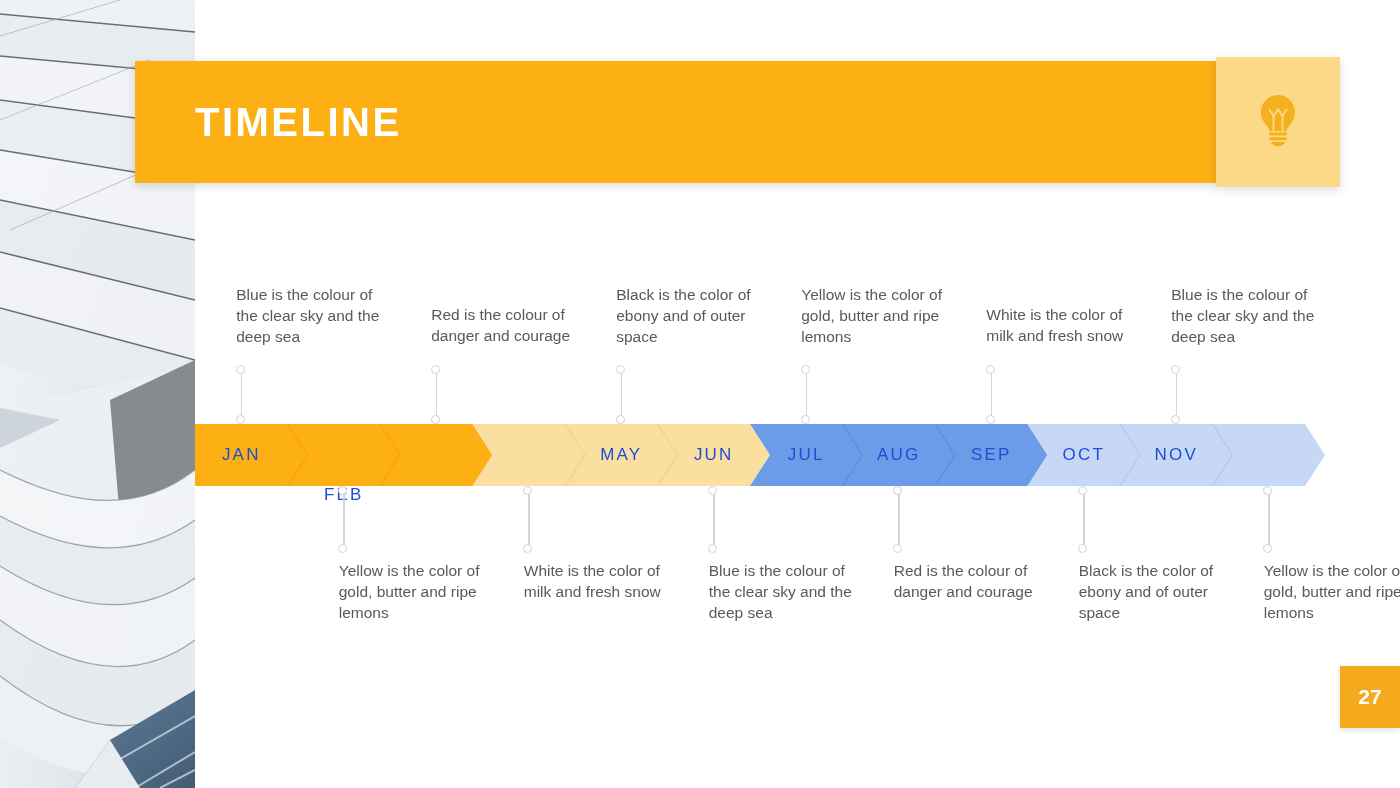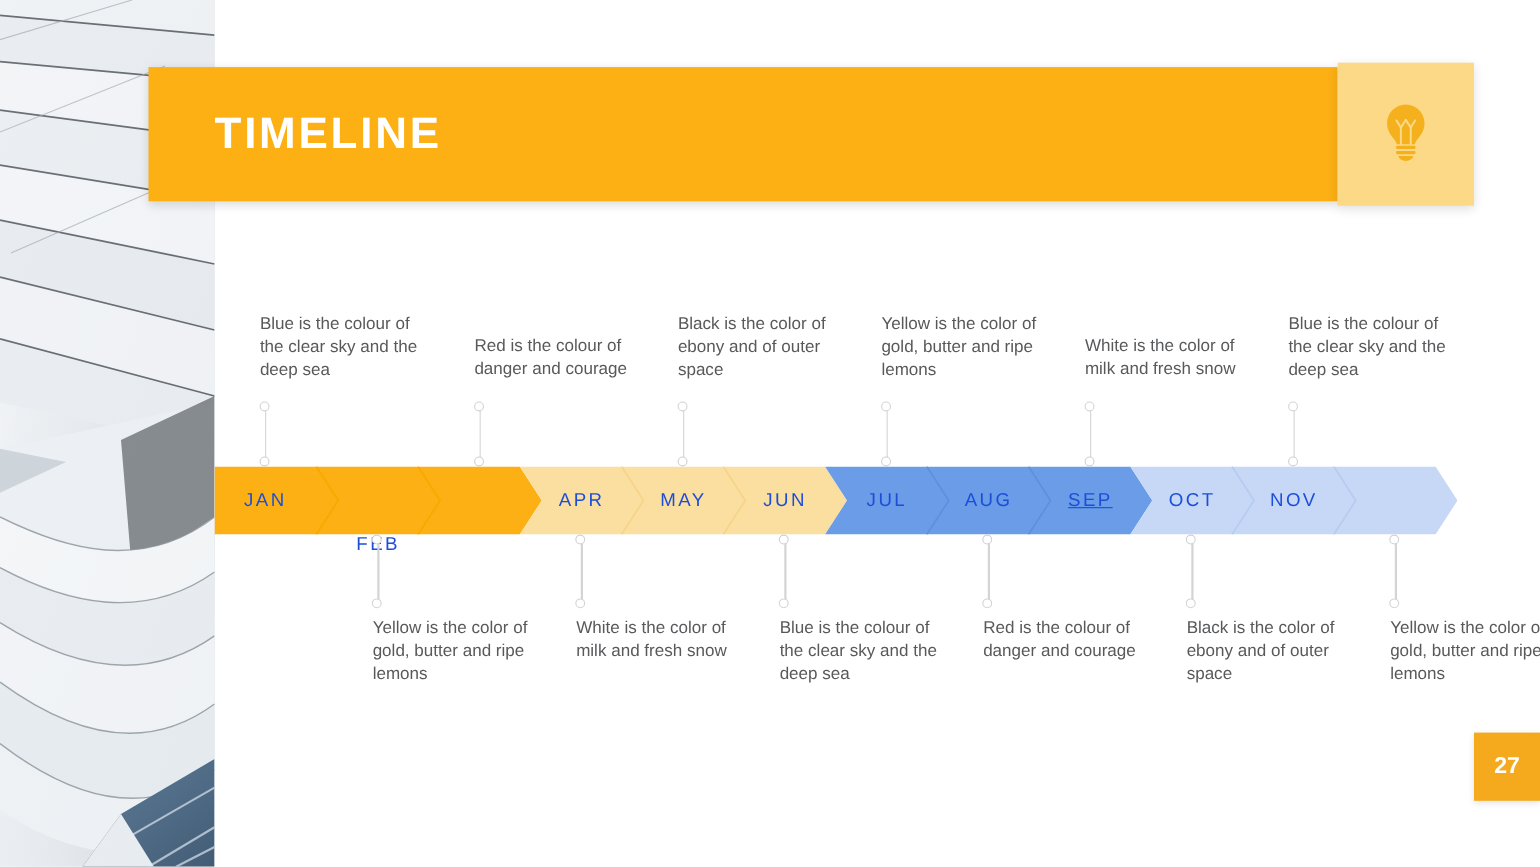--- a/index.html
+++ b/index.html
@@ -264,26 +264,25 @@
       <polygon points="740 0 832.5 0 852.5 31 832.5 62 740 62 760 31" fill="#6b9ce8"></polygon>
       <path d="M740 0 L760 31 L740 62" fill="none" stroke="#5d90e0" stroke-width="1.6"></path>
       <polygon points="832.5 0 925 0 945 31 925 62 832.5 62 852.5 31" fill="#c6d8f5"></polygon>
       <polygon points="925 0 1017.5 0 1037.5 31 1017.5 62 925 62 945 31" fill="#c6d8f5"></polygon>
       <path d="M925 0 L945 31 L925 62" fill="none" stroke="#b6ccf0" stroke-width="1.6"></path>
       <polygon points="1017.5 0 1110 0 1130 31 1110 62 1017.5 62 1037.5 31" fill="#c6d8f5"></polygon>
       <path d="M1017.5 0 L1037.5 31 L1017.5 62" fill="none" stroke="#b6ccf0" stroke-width="1.6"></path>
     </svg>
 <div class="month-label" style="left: 0px; width: 92.5px;">JAN</div>
     <div class="month-label" style="left: 102.5px; width: 92.5px; margin-top: 40px;">FEB</div>
-    <div class="month-label" style="left: 287.5px; width: 92.5px;">APR</div>
     <div class="month-label" style="left: 380px; width: 92.5px;">MAY</div>
     <div class="month-label" style="left: 472.5px; width: 92.5px;">JUN</div>
     <div class="month-label" style="left: 565px; width: 92.5px;">JUL</div>
     <div class="month-label" style="left: 657.5px; width: 92.5px;">AUG</div>
-    <div class="month-label" style="left: 750px; width: 92.5px; text-decoration: underline;">SEP</div>
+    <div class="month-label" style="left: 750px; width: 92.5px;">SEP</div>
     <div class="month-label" style="left: 842.5px; width: 92.5px;">OCT</div>
     <div class="month-label" style="left: 935px; width: 92.5px;">NOV</div>
   </div>
 
 <div id="connector-layer">
     <div class="connector up" style="left: 235.75px; top: 365px; height: 59px;">
       <div class="stem"></div>
       <div class="dot-hollow"></div>
       <div class="dot-solid"></div>
     </div>

